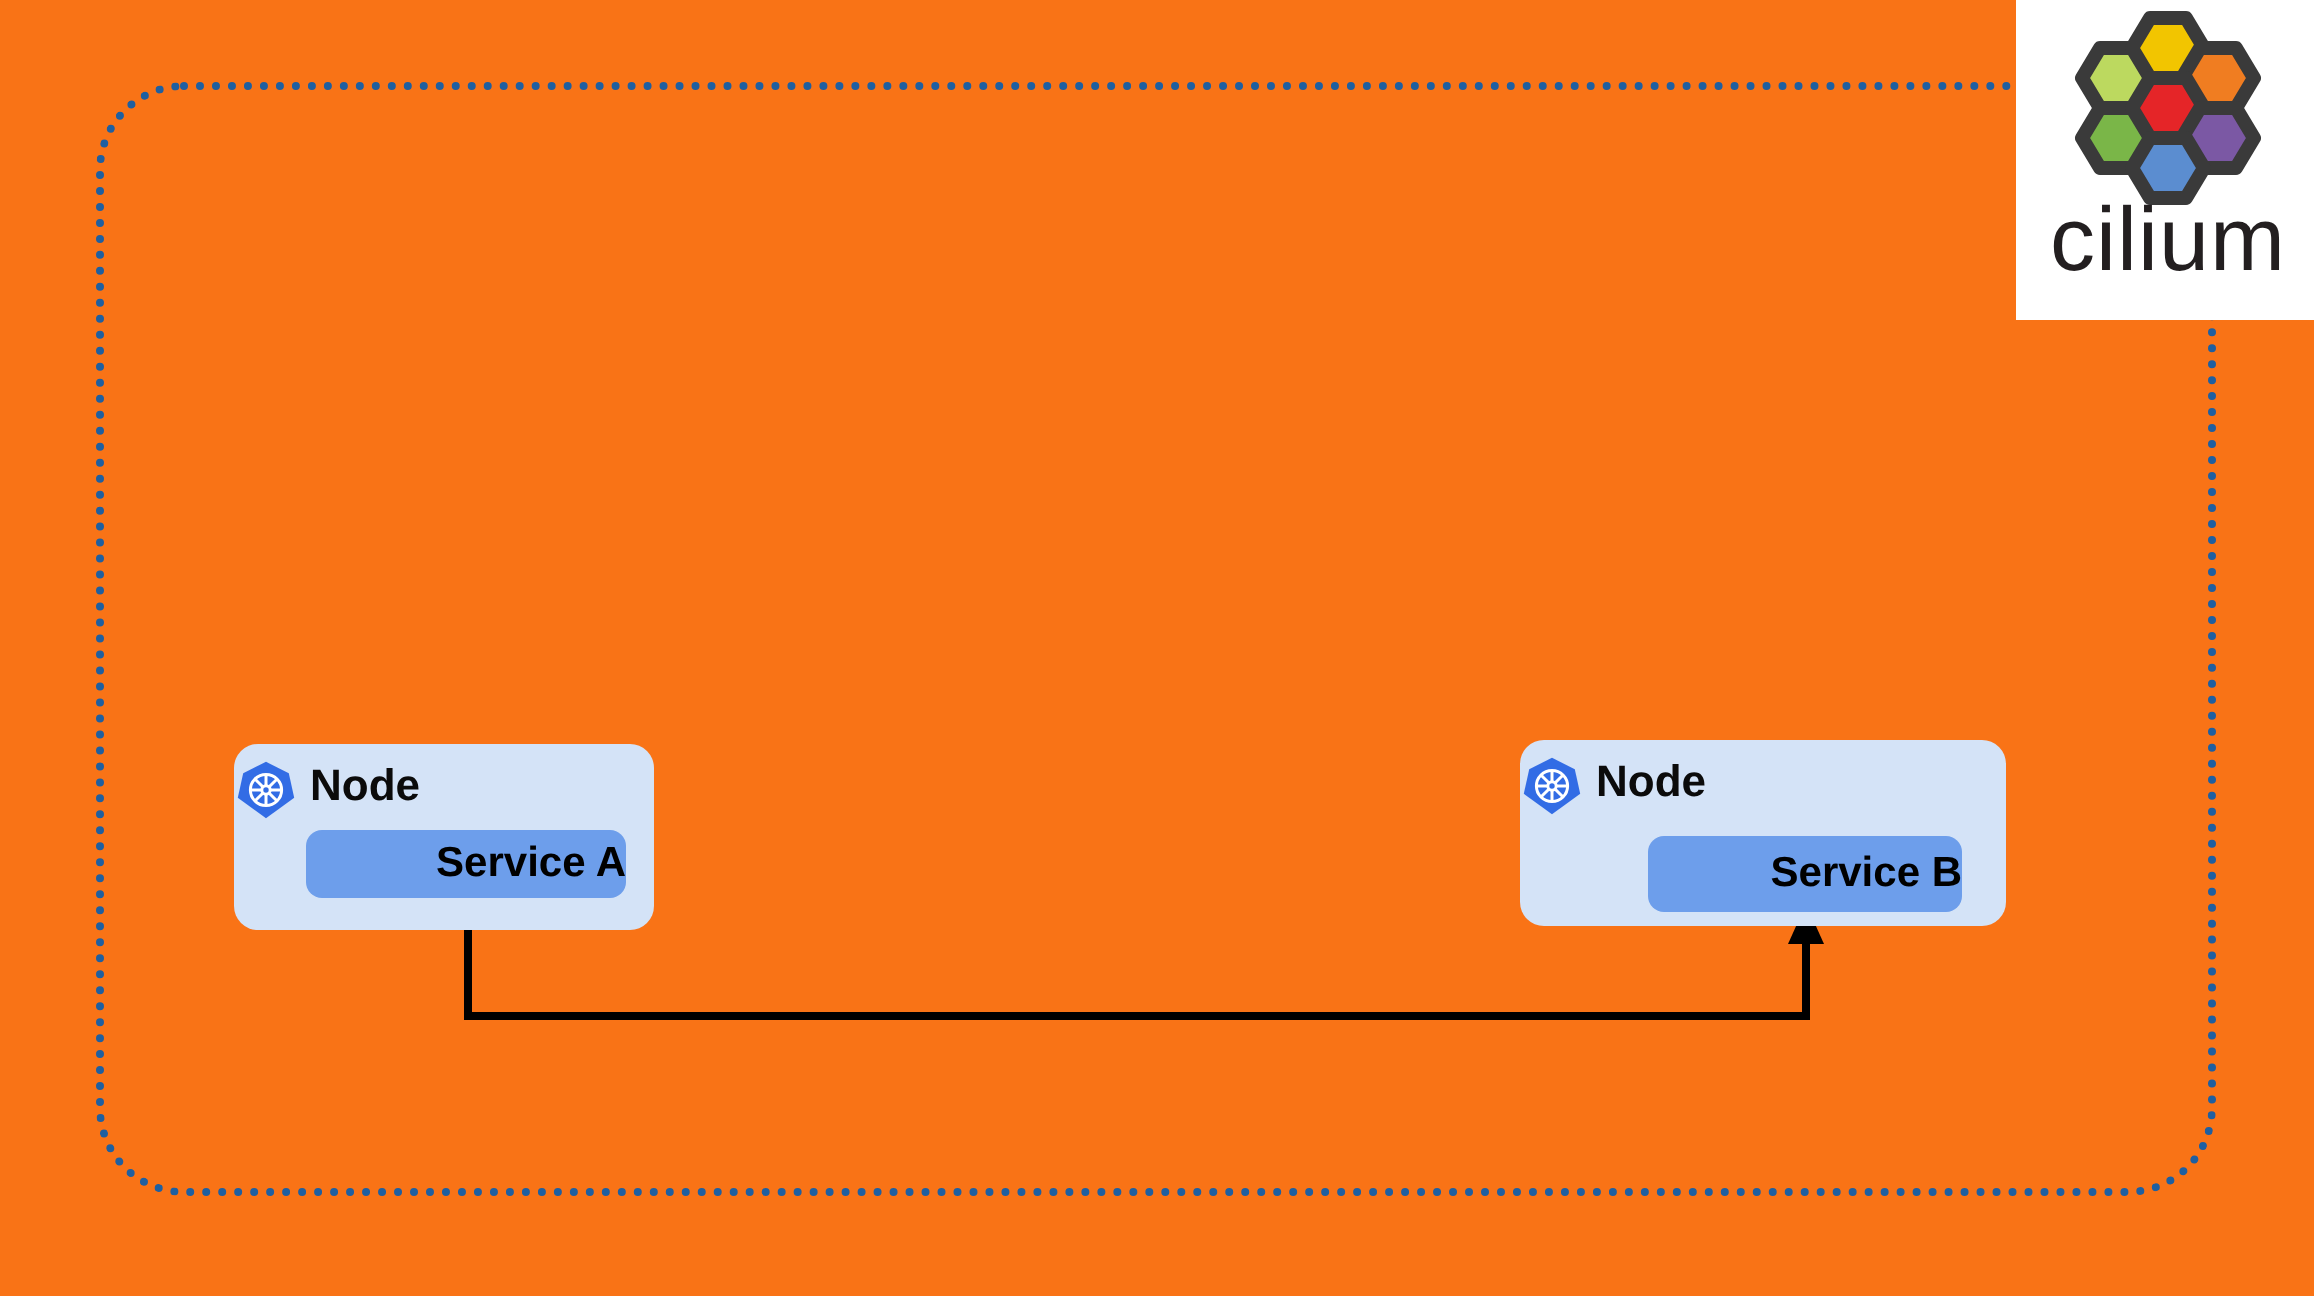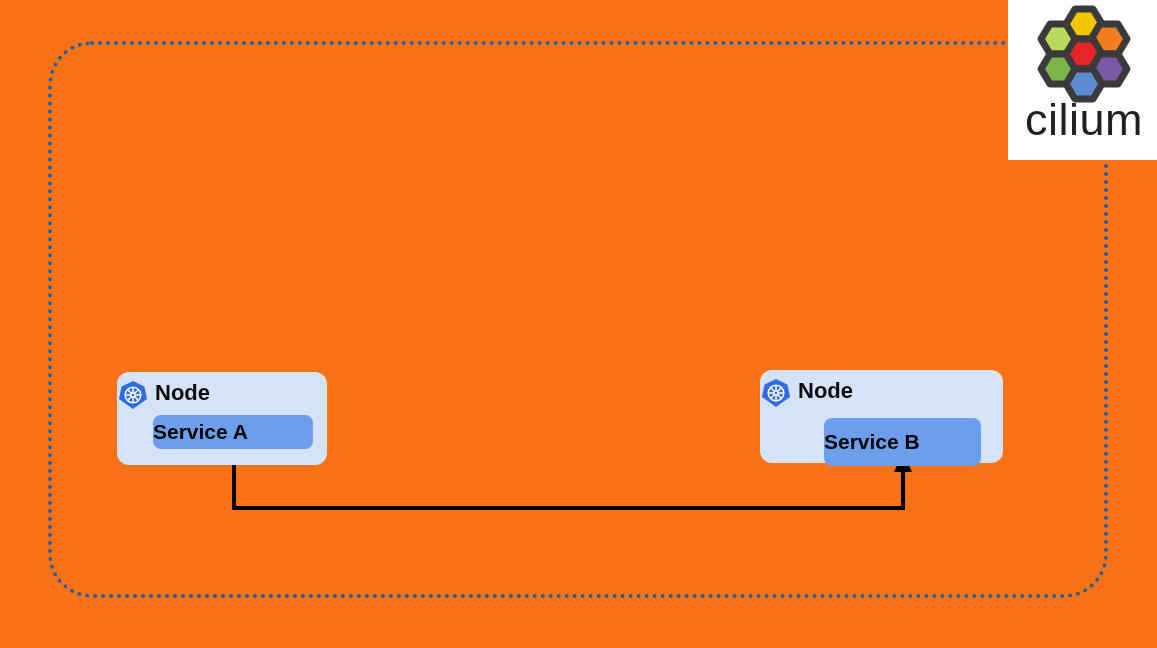--- a/index.html
+++ b/index.html
@@ -92,25 +92,25 @@
     line-height: 26px;
     white-space: nowrap;
   }
 
   .service-box {
     position: absolute;
     background: #6d9eeb;
     border-radius: 8px;
     display: flex;
     align-items: center;
-    justify-content: flex-start;
+    justify-content: flex-end;
     box-sizing: border-box;
   }
   #service-a { left: 36px; top: 43px; width: 160px; height: 34px; }
-  #service-b { left: 64px; top: 48px; width: 157px; height: 48px; }
+  #service-b { left: 64px; top: 48px; width: 157px; height: 38px; }
   .service-label {
     font-family: "Liberation Sans", sans-serif;
     font-size: 21px;
     font-weight: bold;
     color: #000000;
     white-space: nowrap;
   }
 
   
   .connector {

